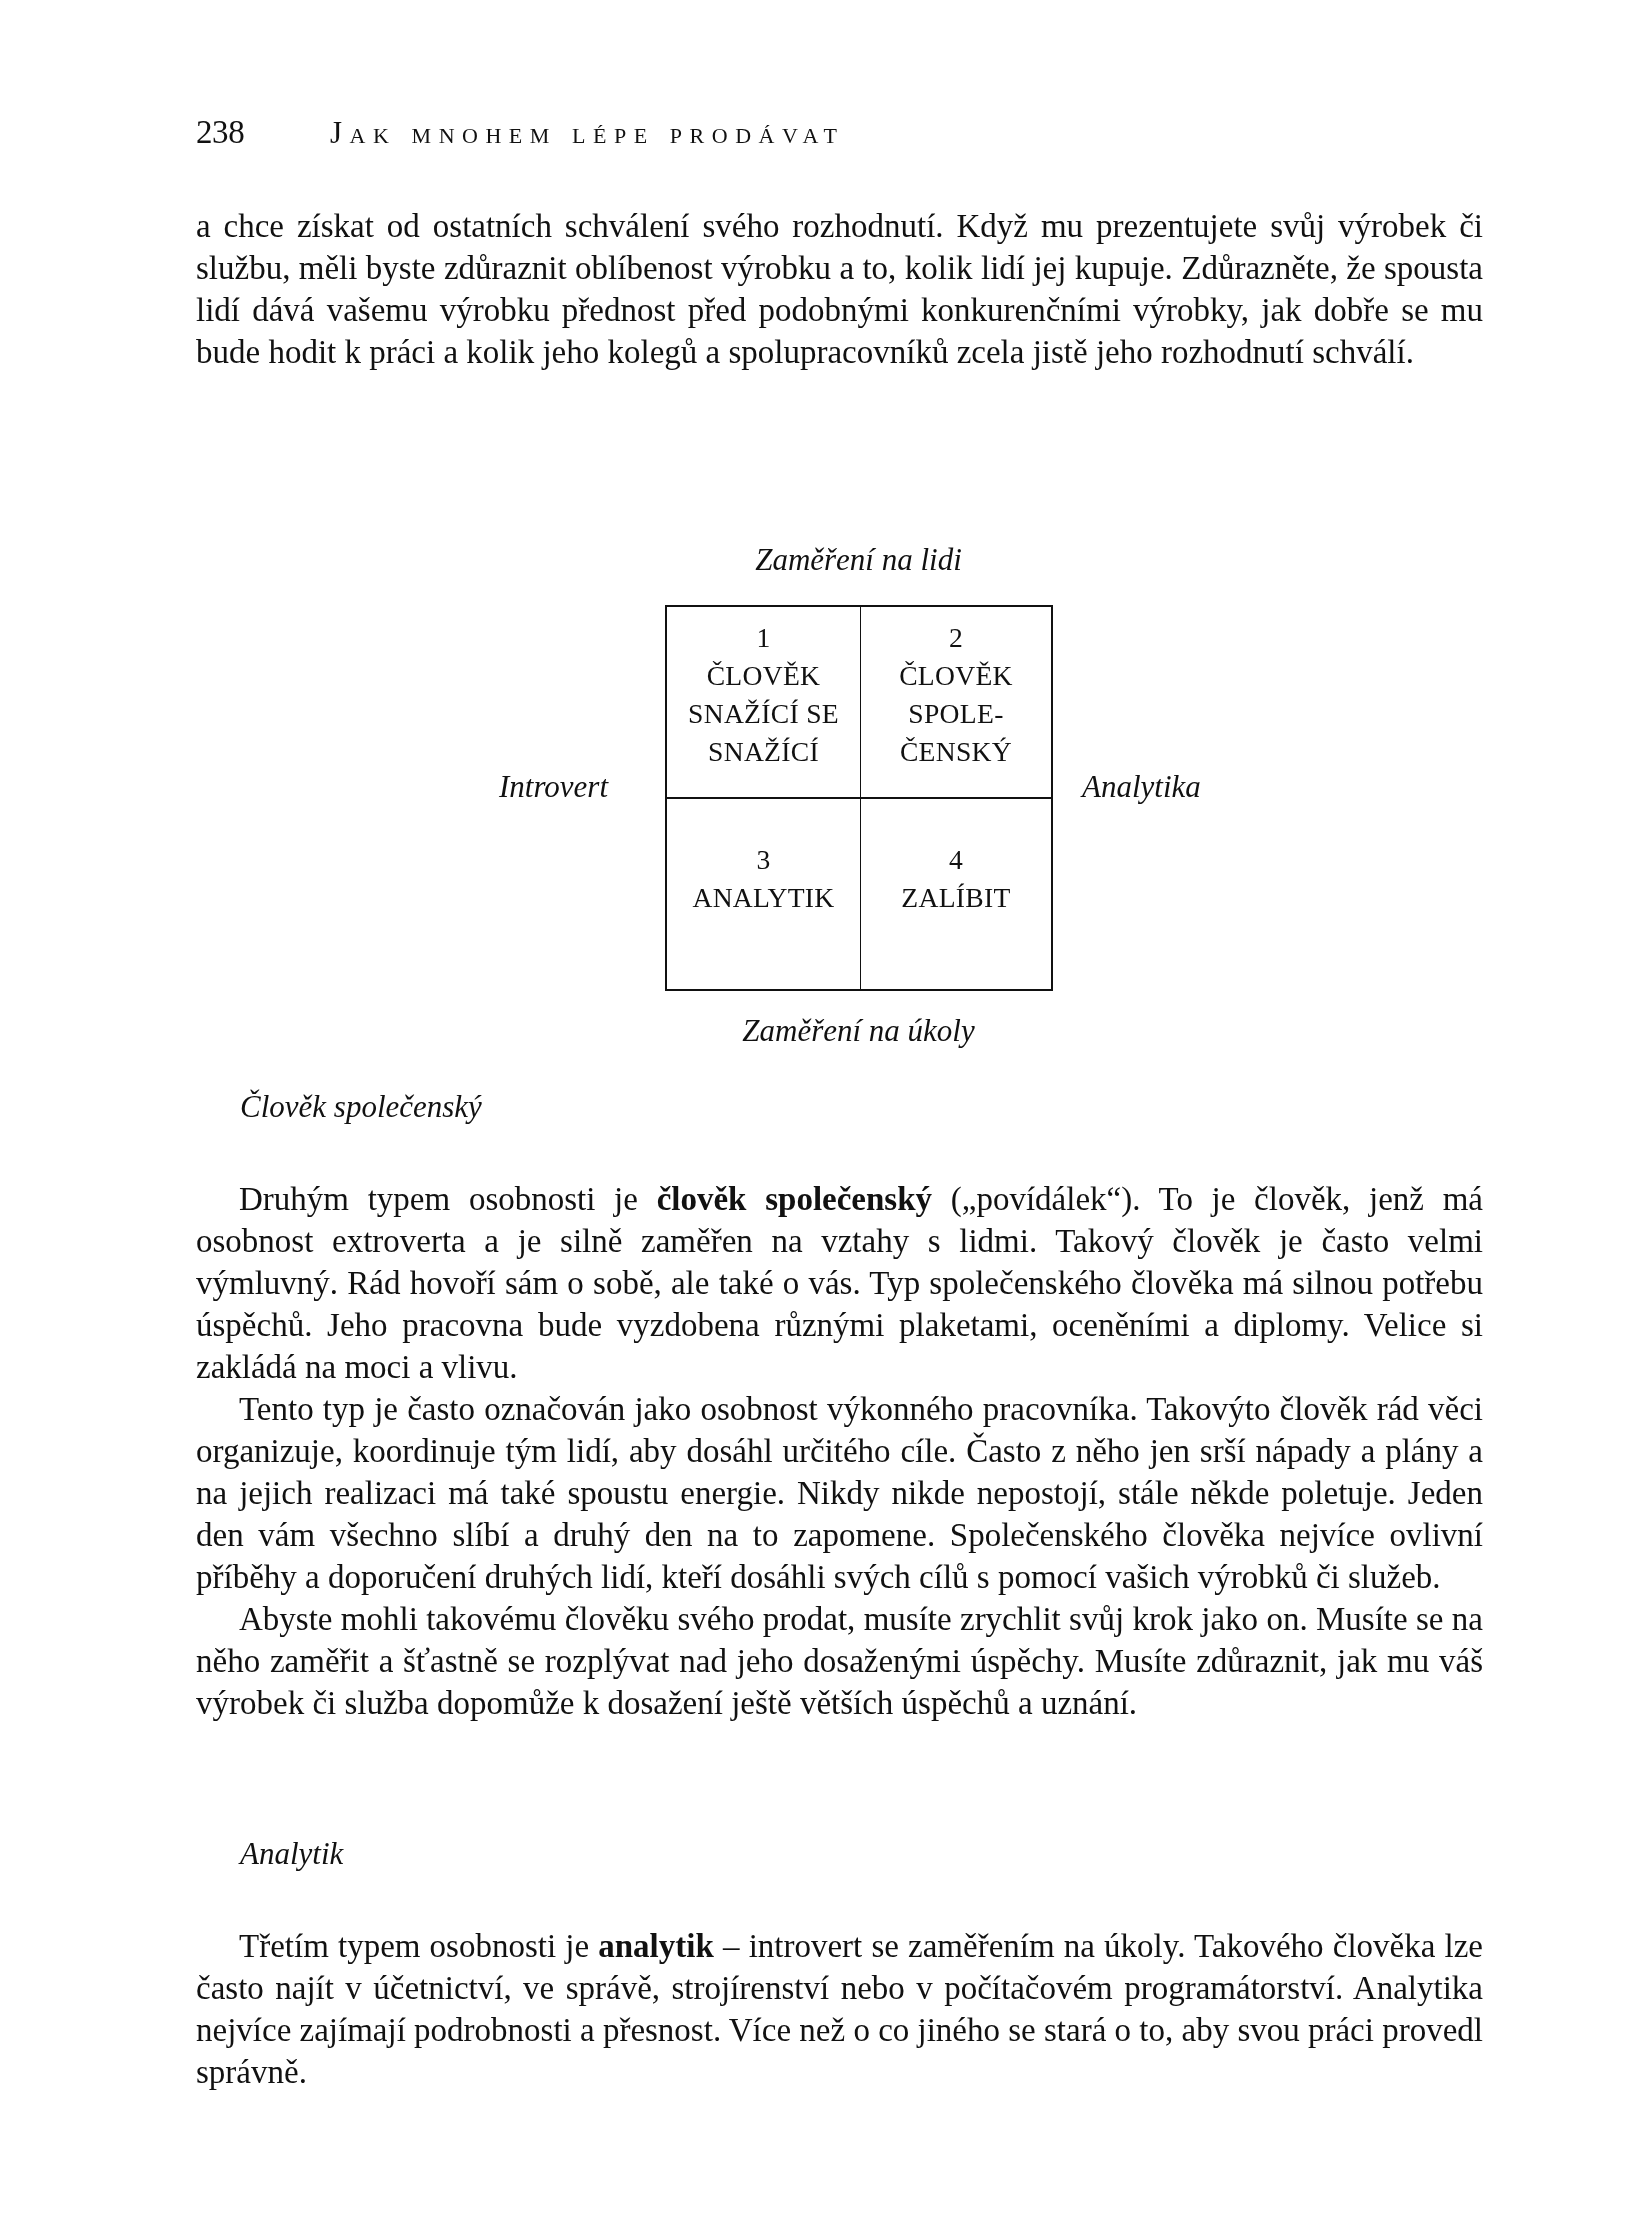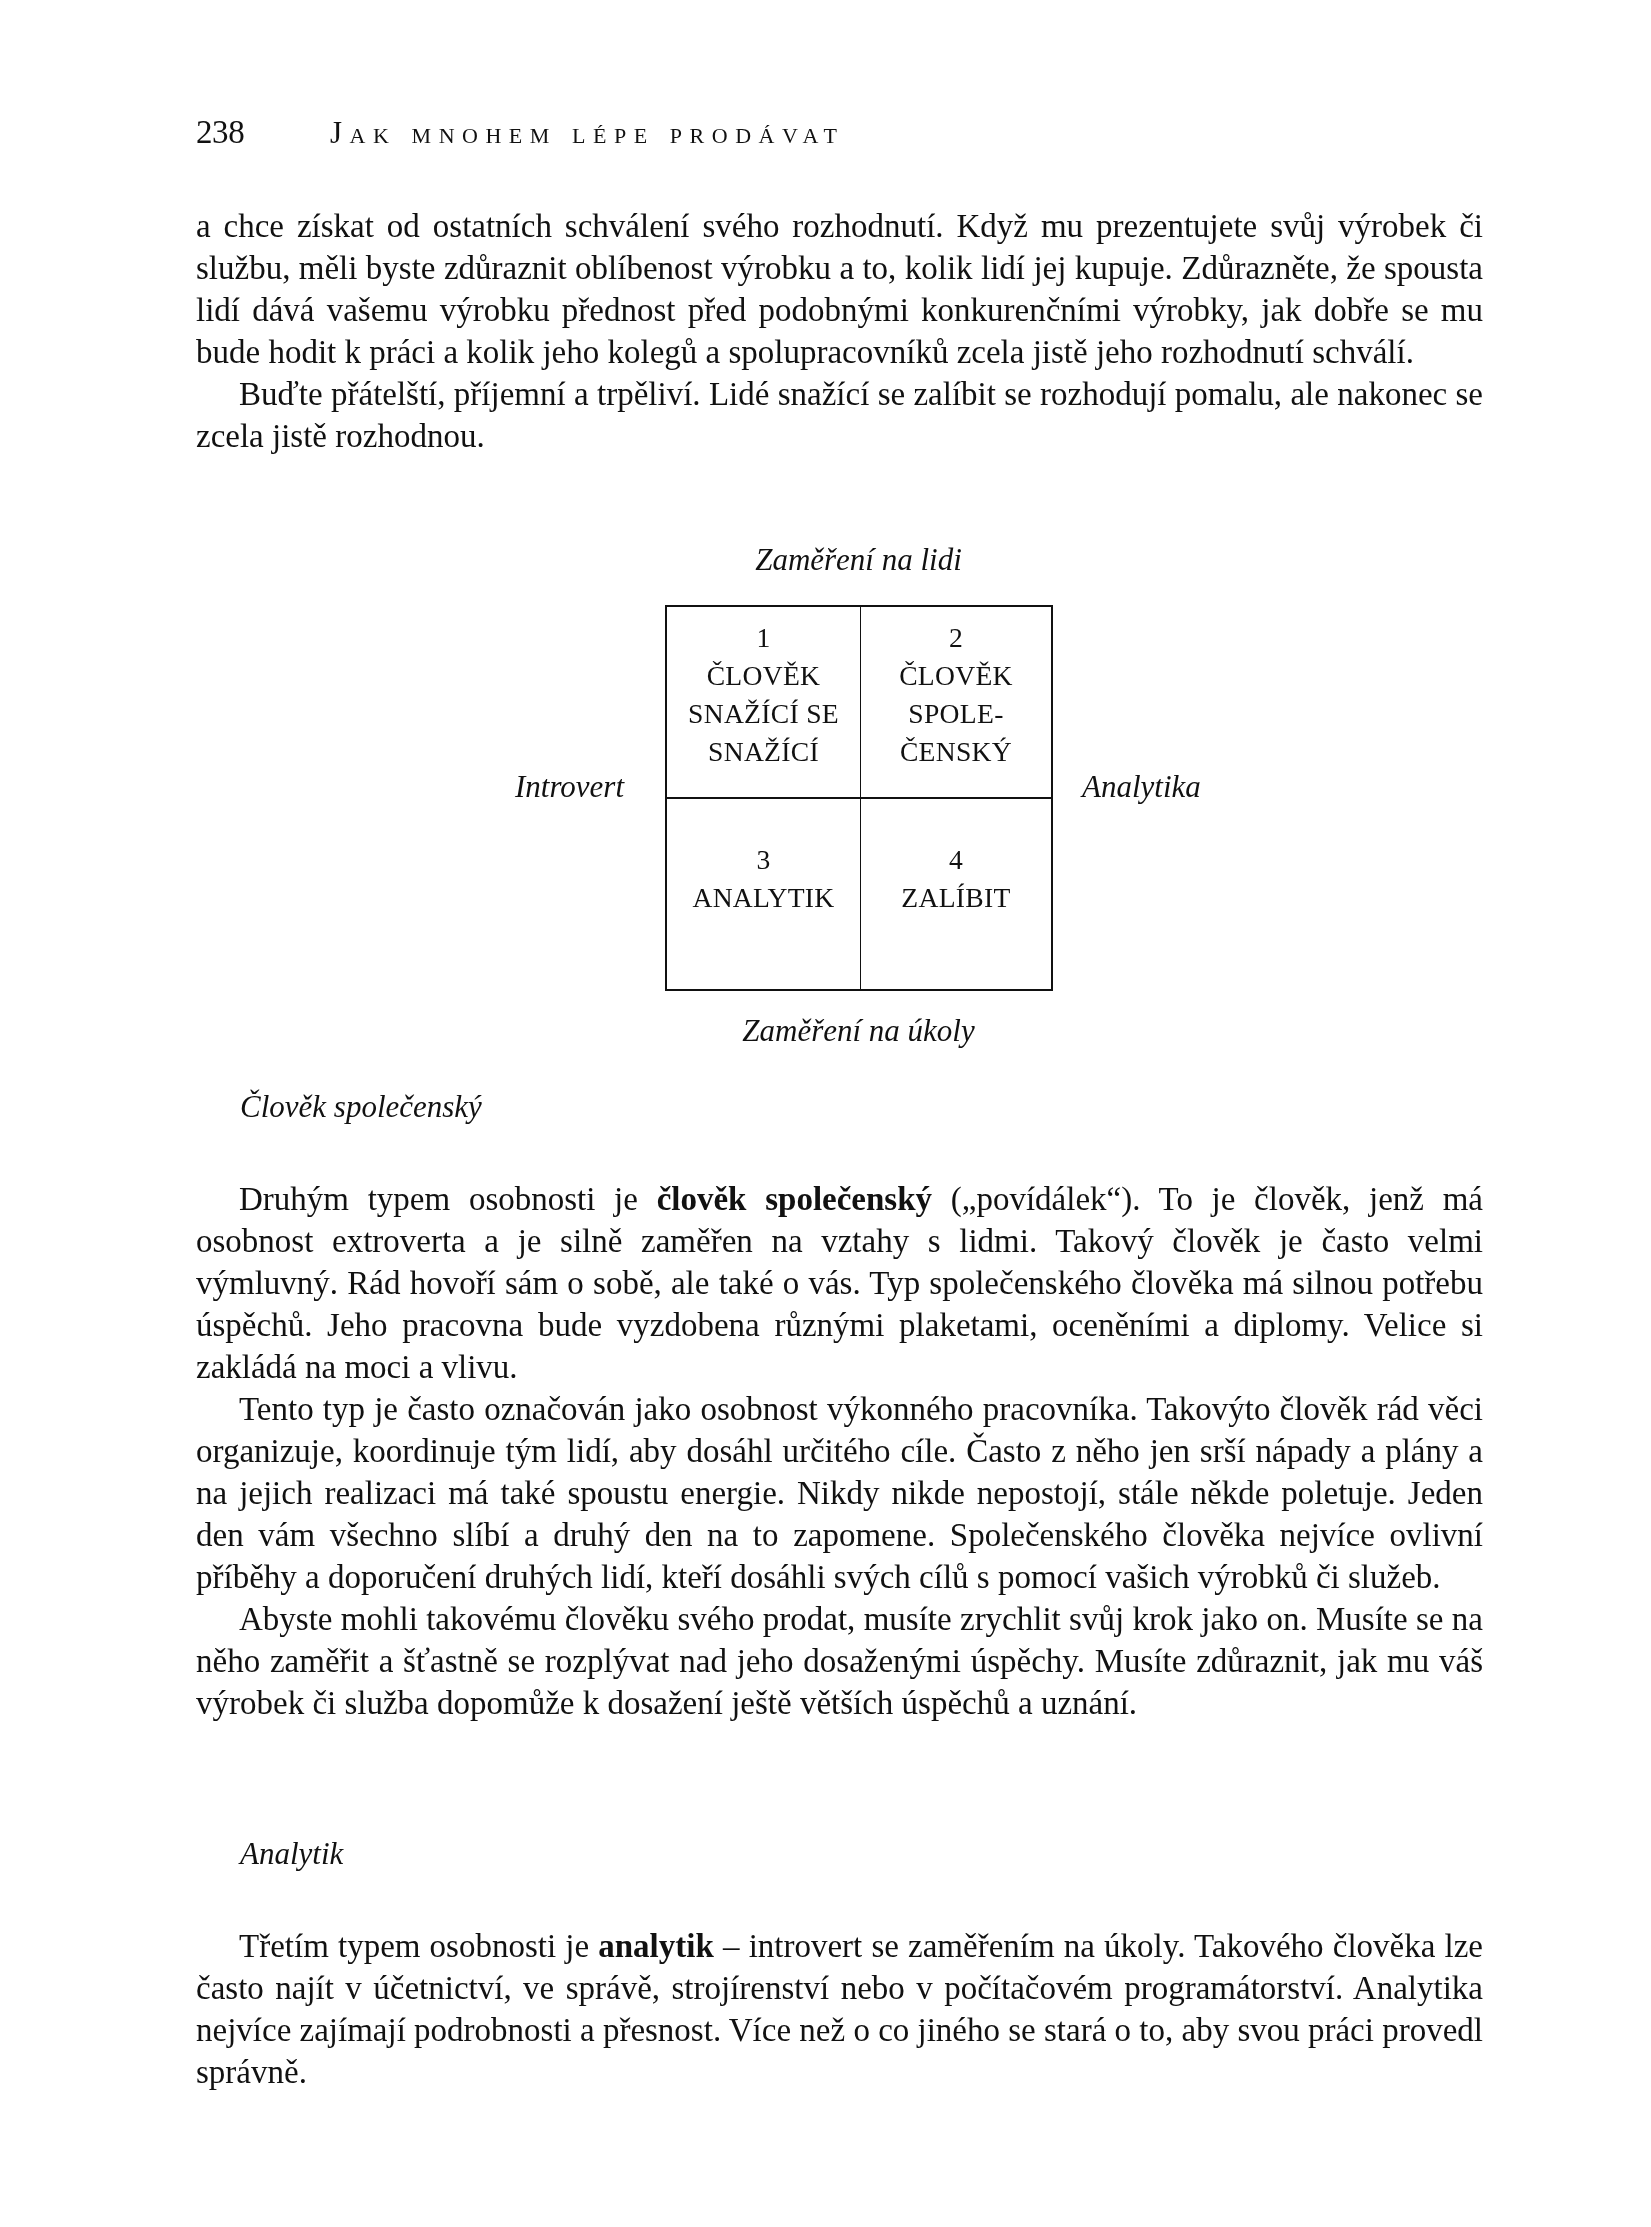--- a/index.html
+++ b/index.html
@@ -108,26 +108,25 @@
 <body>
 
 <div class="page">
 
   <div class="running-head">
     <span class="page-num">238</span><span class="title">Jak mnohem lépe prodávat</span>
   </div>
 
   <div class="block" style="top:205px;">
     <p class="last-line-left">a chce získat od ostatních schválení svého rozhodnutí. Když mu prezentujete svůj výrobek či službu, měli byste zdůraznit oblíbenost výrobku a to, kolik lidí jej kupuje. Zdůrazněte, že spousta lidí dává vašemu výrobku přednost před podobnými konkurenčními výrobky, jak dobře se mu bude hodit k práci a kolik jeho kolegů a spolupracovníků zcela jistě jeho rozhodnutí schválí.</p>
-    <p class="indent last-line-left">Buďte přátelští, příjemní a trpěliví. Lidé snažící se zalíbit se rozhodují pomalu, ale nako­nec se zcela jistě rozhodnou.</p>
   </div>
 
   <div>
     <div class="diagram-label" style="left:0; width:1717px; text-align:center; top:541px;">Zaměření na lidi</div>
-    <div class="diagram-label" style="left:499px; top:768px;margin-left:16px;">Introvert</div>
+    <div class="diagram-label" style="left:499px; top:768px;">Introvert</div>
     <div class="diagram-label" style="left:1082px; top:768px;">Analytika</div>
 
     <div class="matrix">
       <div class="cell c1">
         <span class="num">1</span>
         <span class="line">ČLOVĚK</span>
         <span class="line">SNAŽÍCÍ SE</span>
         <span class="line">SNAŽÍCÍ</span>
       </div>
       <div class="cell c2">

